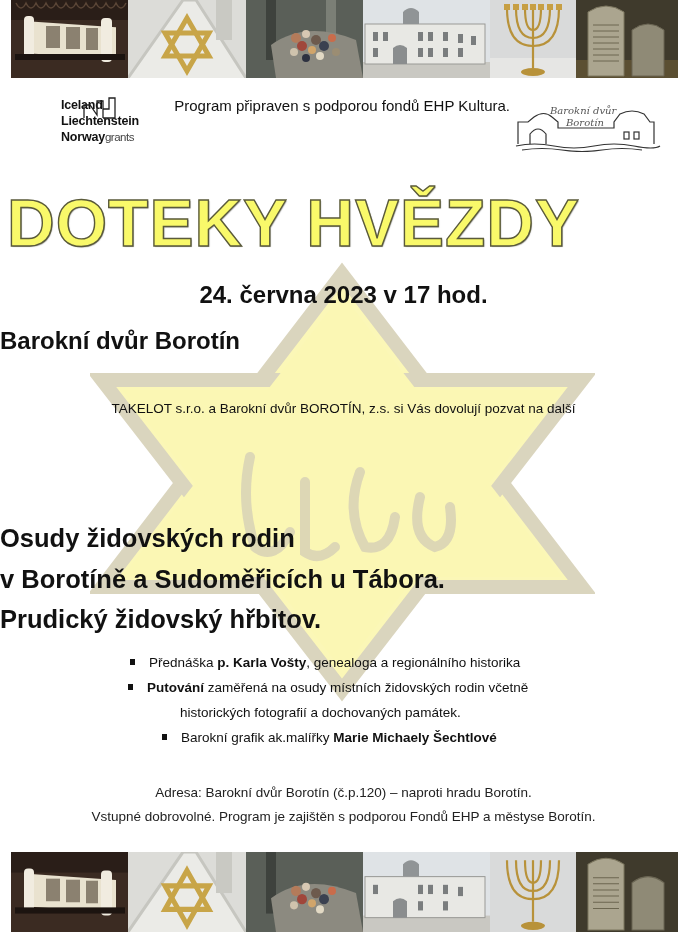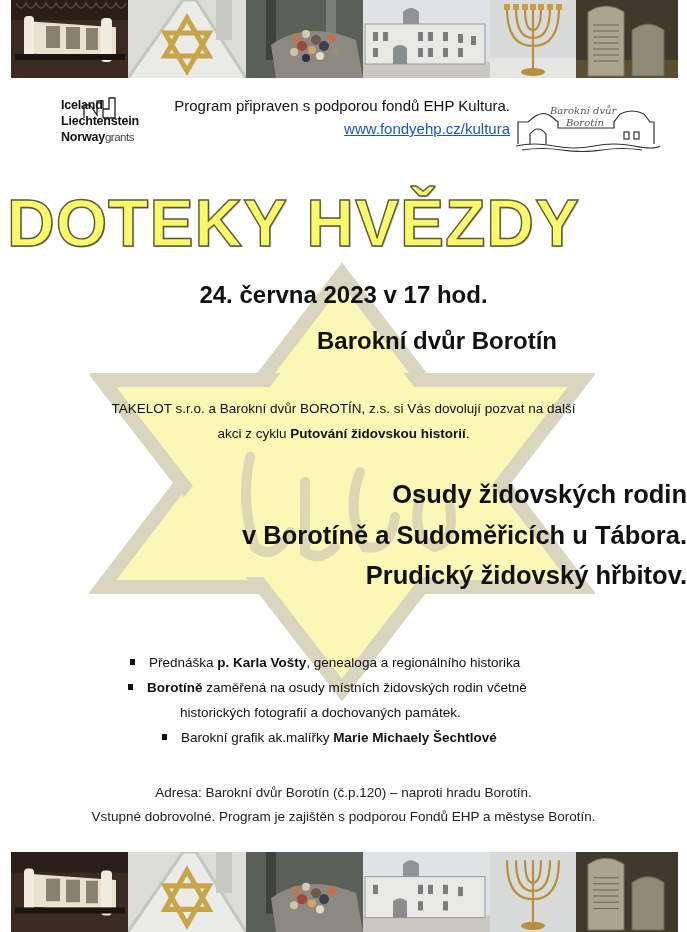--- a/index.html
+++ b/index.html
@@ -24,26 +24,26 @@
   .dvur-logo { position:absolute; left:514px; top:100px; width:148px; height:52px; }
 
   .star-bg { position:absolute; left:90px; top:262px; width:505px; height:440px; }
 
   .title { position:absolute; left:0; top:185px; width:587px; text-align:center;
            font-size:66px; font-weight:bold; letter-spacing:1px;
            color:#f9f96a; -webkit-text-stroke:1.4px #5a5a3a;
            text-shadow:1px 1px 1px rgba(0,0,0,0.35); }
 
   .date { position:absolute; left:0; top:281px; width:687px; text-align:center; font-size:24px; font-weight:bold; }
-  .venue { position:absolute; left:0; top:327px; width:557px; text-align:right; font-size:24px; font-weight:bold; }
+  .venue { position:absolute; left:0; top:327px; width:557px; text-align:left; font-size:24px; font-weight:bold; }
 
   .invite { position:absolute; left:60px; top:396px; width:567px; text-align:center; font-size:13.5px; line-height:25px; }
   .invite b { font-weight:bold; }
 
-  .topic { position:absolute; left:0; width:687px; text-align:right; font-size:25.5px; font-weight:bold; }
+  .topic { position:absolute; left:0; width:687px; text-align:left; font-size:25.5px; font-weight:bold;margin-top:44px; }
   .topic.l1 { top:480px; } .topic.l2 { top:521px; } .topic.l3 { top:561px; }
 
   .bullets { position:absolute; left:0; top:655px; width:687px; font-size:13.5px; }
   .bullet { position:absolute; white-space:nowrap; }
   .bullet .sq { display:inline-block; width:5px; height:6px; background:#111; margin-right:14px; vertical-align:2px; }
   .b1 { left:130px; top:0; } .b2 { left:128px; top:25px; } .b2b { left:180px; top:50px; } .b3 { left:162px; top:75px; }
 
   .address { position:absolute; left:0; top:781px; width:687px; text-align:center; font-size:13.5px; line-height:24px; color:#222; }
 </style>
 </head>
@@ -165,21 +165,20 @@
   <svg width="34" height="22" viewBox="0 0 34 22">
     <g fill="none" stroke="#222" stroke-width="1.3">
       <path d="M1 21 V8 H7 L14 18 V4 H20 V21"></path>
       <path d="M20 12 H26 V1 H32 V21 H20"></path>
     </g>
   </svg>
 </div>
 
 <div class="support">
   <div class="t1">Program připraven s podporou fondů EHP Kultura.</div>
-  <a class="t2">www.fondyehp.cz/kultura</a>
 </div>
 
 <div class="dvur-logo">
   <svg width="148" height="52" viewBox="0 0 148 52">
     <g fill="none" stroke="#333" stroke-width="1.2">
       <path d="M4 44 L4 22 L14 22 L20 17 Q30 10 38 17 L44 22 L44 28 L100 28 L100 22 L106 14 Q118 8 130 14 L136 22 L140 22 L140 44"></path>
       <path d="M16 44 L16 34 Q24 24 32 34 L32 44"></path>
       <rect x="110" y="32" width="5" height="7"></rect>
         <rect x="120" y="32" width="5" height="7"></rect>
       <path d="M2 46 Q20 42 40 46 T80 46 T120 46 T146 46"></path>
@@ -207,33 +206,32 @@
   </g>
 </svg>
 
 <div class="title">DOTEKY HVĚZDY</div>
 
 <div class="date">24. června 2023 v 17 hod.</div>
 <div class="venue">Barokní dvůr Borotín</div>
 
 <div class="invite">
   <div>TAKELOT s.r.o. a Barokní dvůr BOROTÍN, z.s. si Vás dovolují pozvat na další</div>
-  <div><span>akci z cyklu </span><b>Putování židovskou historií</b><span>.</span></div>
 </div>
 
 <div class="topic l1">Osudy židovských rodin</div>
 <div class="topic l2">v Borotíně a Sudoměřicích u Tábora.</div>
 <div class="topic l3">Prudický židovský hřbitov.</div>
 
 <div class="bullets">
   <div class="bullet b1">
     <span class="sq"></span><span>Přednáška </span><b>p. Karla Vošty</b><span>, genealoga a regionálního historika</span>
   </div>
   <div class="bullet b2">
-    <span class="sq"></span><b>Borotíně</b><span> zaměřená na osudy místních židovských rodin včetně</span>
+    <span class="sq"></span><b>Putování</b><span> zaměřená na osudy místních židovských rodin včetně</span>
   </div>
   <div class="bullet b2b">historických fotografií a dochovaných památek.</div>
   <div class="bullet b3">
     <span class="sq"></span><span>Barokní grafik ak.malířky </span><b>Marie Michaely Šechtlové</b>
   </div>
 </div>
 
 <div class="address">
   <div>Adresa: Barokní dvůr Borotín (č.p.120) – naproti hradu Borotín.</div>
   <div>Vstupné dobrovolné. Program je zajištěn s podporou Fondů EHP a městyse Borotín.</div>

